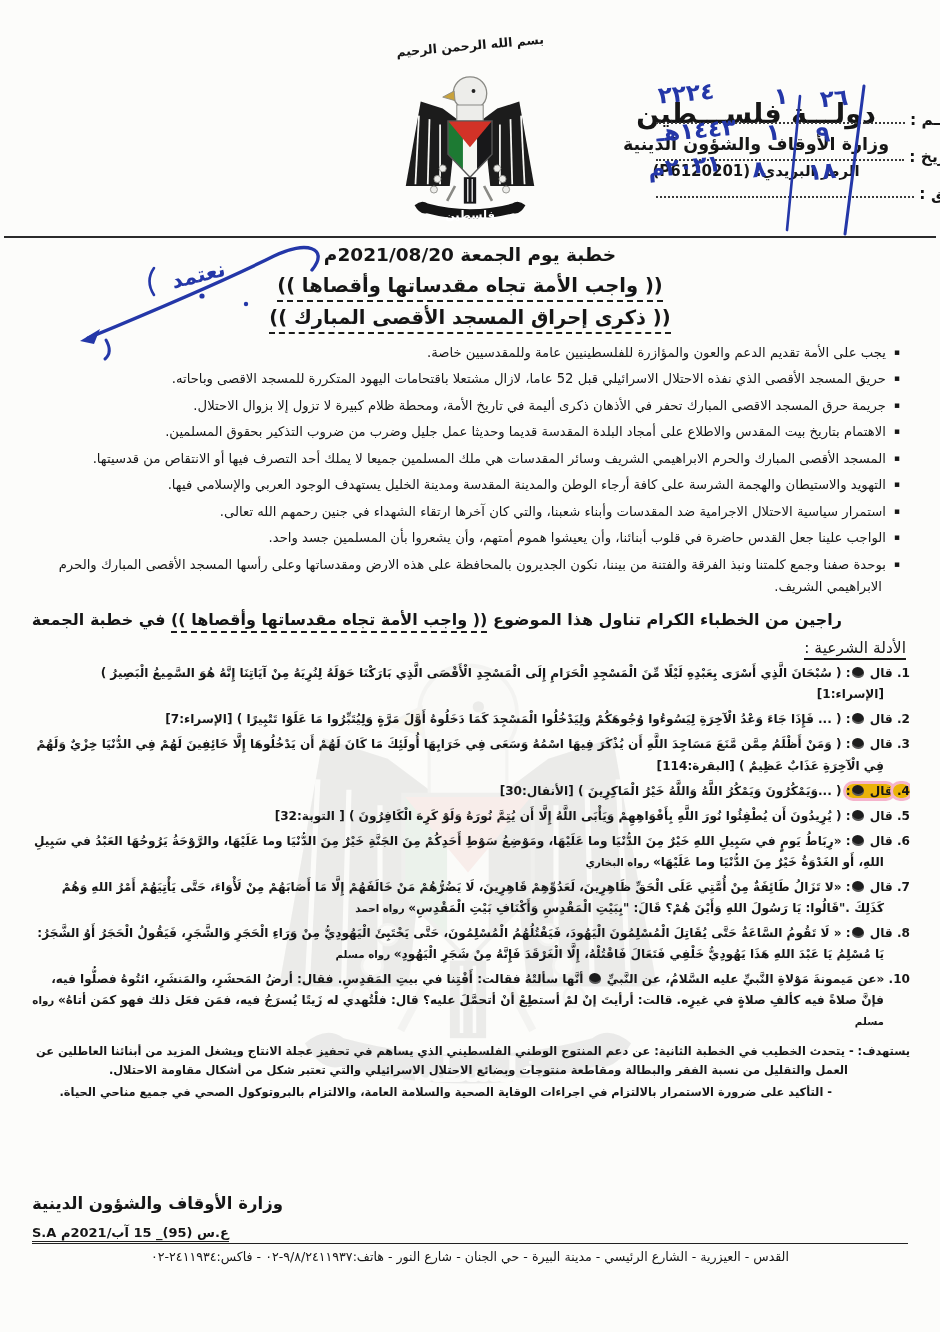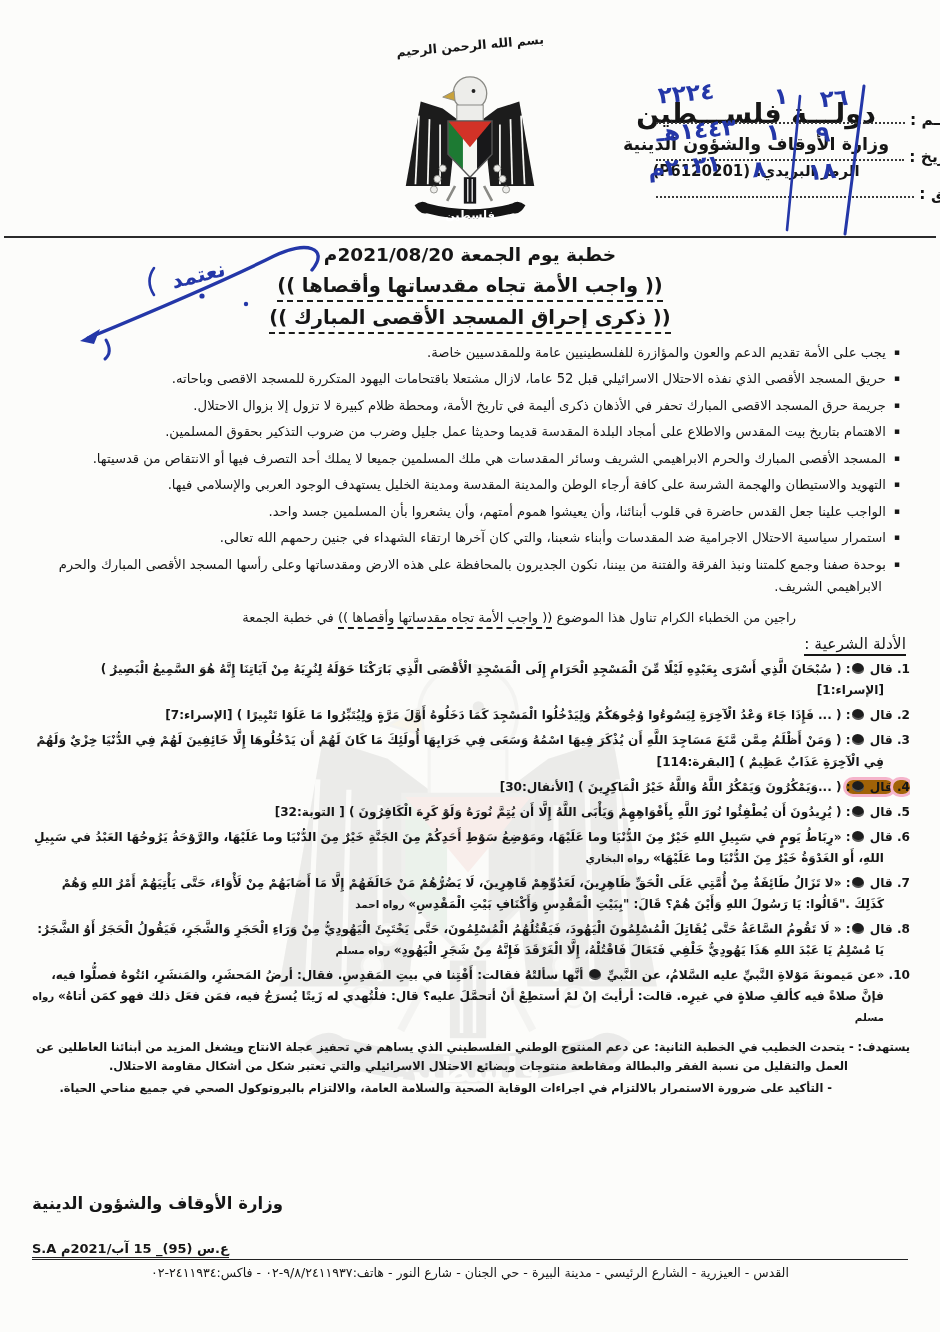--- a/index.html
+++ b/index.html
@@ -37,42 +37,42 @@
   .main{position:absolute;top:240px;left:30px;right:30px;height:952px;overflow:hidden;z-index:2}
   .titles{text-align:center;padding-top:4px}
   .t1{font-size:18.5px;font-weight:bold}
   .t2,.t3{font-size:19.5px;font-weight:bold;margin-top:9px}
   .t2 .inner,.t3 .inner{border-bottom:2.5px dashed #1c1c1c;padding-bottom:3px}
 
   ul.bullets{list-style:none;margin:13px 10px 12px 0;padding:0;font-size:13.2px;line-height:1.7}
   ul.bullets li{margin-bottom:4px;padding-right:18px;text-indent:-18px}
   ul.bullets li::before{content:"▪";font-size:9px;margin-left:8px;position:relative;top:-2px}
 
-  .request{font-weight:normal;font-size:13px;margin:9px 114px 0 0;padding:0}
+  .request{font-weight:bold;font-size:16px;margin:9px 68px 0 0;padding:0}
   .request .dashed{border-bottom:2px dashed #1c1c1c;padding-bottom:2px}
 
   .evd-head{font-weight:normal;font-size:15.5px;margin:10px 4px 6px 0}
   .evd-head .u{border-bottom:2px solid #161616;padding-bottom:1px}
 
   .evidences{font-size:12.1px;line-height:1.74;font-weight:bold}
   .evidence{margin-bottom:4px;padding-right:26px;text-indent:-26px}
   .evidence .narrator{font-size:10.3px}
-  .evidence.hl .num,.evidence.hl .intro{background:#a16207;box-shadow:0 0 0 3px #f5b4cb;border-radius:10px}
+  .evidence.hl .num,.evidence.hl .intro{background:#eab308;box-shadow:0 0 0 3px #f5b4cb;border-radius:10px}
   .seal{display:inline-block;width:12px;height:11px;background:#1d1d1d;border-radius:48% 55% 45% 52%;vertical-align:-1px;margin:0 1.5px;box-shadow:inset 0 -2px 0 rgba(255,255,255,.28)}
 
   .notes{margin-top:10px;font-size:11.4px;font-weight:bold;line-height:1.72}
   .notes .nlabel{white-space:nowrap}
   .notes .n1{display:inline}
   .notes .n2{margin:2px 78px 6px 0}
   .notes-first{padding-right:62px;text-indent:-62px}
 
   
   .footer{position:absolute;left:32px;right:32px;top:1194px;z-index:2}
   .f-ministry{font-weight:bold;font-size:16.5px;text-align:left;direction:rtl}
-  .f-ref{text-align:left;direction:rtl;font-size:13px;font-weight:bold;margin-top:28px}
+  .f-ref{text-align:left;direction:rtl;font-size:13px;font-weight:bold;margin-top:12px}
   .f-ref .underl{display:inline-block;border-bottom:1.5px solid #222;padding-bottom:1px}
   .f-rule{border-top:1.8px solid #222;margin:1px 0 5px}
   .f-address{font-size:12.6px;text-align:center;white-space:nowrap}
 </style>
 </head>
 <body>
 
 <div class="page">
 
   <svg width="0" height="0" style="position:absolute" aria-hidden="true">
@@ -192,22 +192,22 @@
       <div class="t3"><span class="inner">(( ذكرى إحراق المسجد الأقصى المبارك ))</span></div>
     </div>
 
     <ul class="bullets">
         <li>يجب على الأمة تقديم الدعم والعون والمؤازرة للفلسطينيين عامة وللمقدسيين خاصة.</li>
         <li>حريق المسجد الأقصى الذي نفذه الاحتلال الاسرائيلي قبل 52 عاما، لازال مشتعلا باقتحامات اليهود المتكررة للمسجد الاقصى وباحاته.</li>
         <li>جريمة حرق المسجد الاقصى المبارك تحفر في الأذهان ذكرى أليمة في تاريخ الأمة، ومحطة ظلام كبيرة لا تزول إلا بزوال الاحتلال.</li>
         <li>الاهتمام بتاريخ بيت المقدس والاطلاع على أمجاد البلدة المقدسة قديما وحديثا عمل جليل وضرب من ضروب التذكير بحقوق المسلمين.</li>
         <li>المسجد الأقصى المبارك والحرم الابراهيمي الشريف وسائر المقدسات هي ملك المسلمين جميعا لا يملك أحد التصرف فيها أو الانتقاص من قدسيتها.</li>
         <li>التهويد والاستيطان والهجمة الشرسة على كافة أرجاء الوطن والمدينة المقدسة ومدينة الخليل يستهدف الوجود العربي والإسلامي فيها.</li>
+        <li>استمرار سياسية الاحتلال الاجرامية ضد المقدسات وأبناء شعبنا، والتي كان آخرها ارتقاء الشهداء في جنين رحمهم الله تعالى.</li>
         <li>الواجب علينا جعل القدس حاضرة في قلوب أبنائنا، وأن يعيشوا هموم أمتهم، وأن يشعروا بأن المسلمين جسد واحد.</li>
-        <li>استمرار سياسية الاحتلال الاجرامية ضد المقدسات وأبناء شعبنا، والتي كان آخرها ارتقاء الشهداء في جنين رحمهم الله تعالى.</li>
         <li>بوحدة صفنا وجمع كلمتنا ونبذ الفرقة والفتنة من بيننا، نكون الجديرون بالمحافظة على هذه الارض ومقدساتها وعلى رأسها المسجد الأقصى المبارك والحرم الابراهيمي الشريف.</li>
       </ul>
 
     <p class="request">
       <span>راجين من الخطباء الكرام تناول هذا الموضوع </span><span class="dashed">(( واجب الأمة تجاه مقدساتها وأقصاها ))</span><span> في خطبة الجمعة</span>
     </p>
 
     <div class="evd-head">
       <span class="u">الأدلة الشرعية :</span>
     </div>

